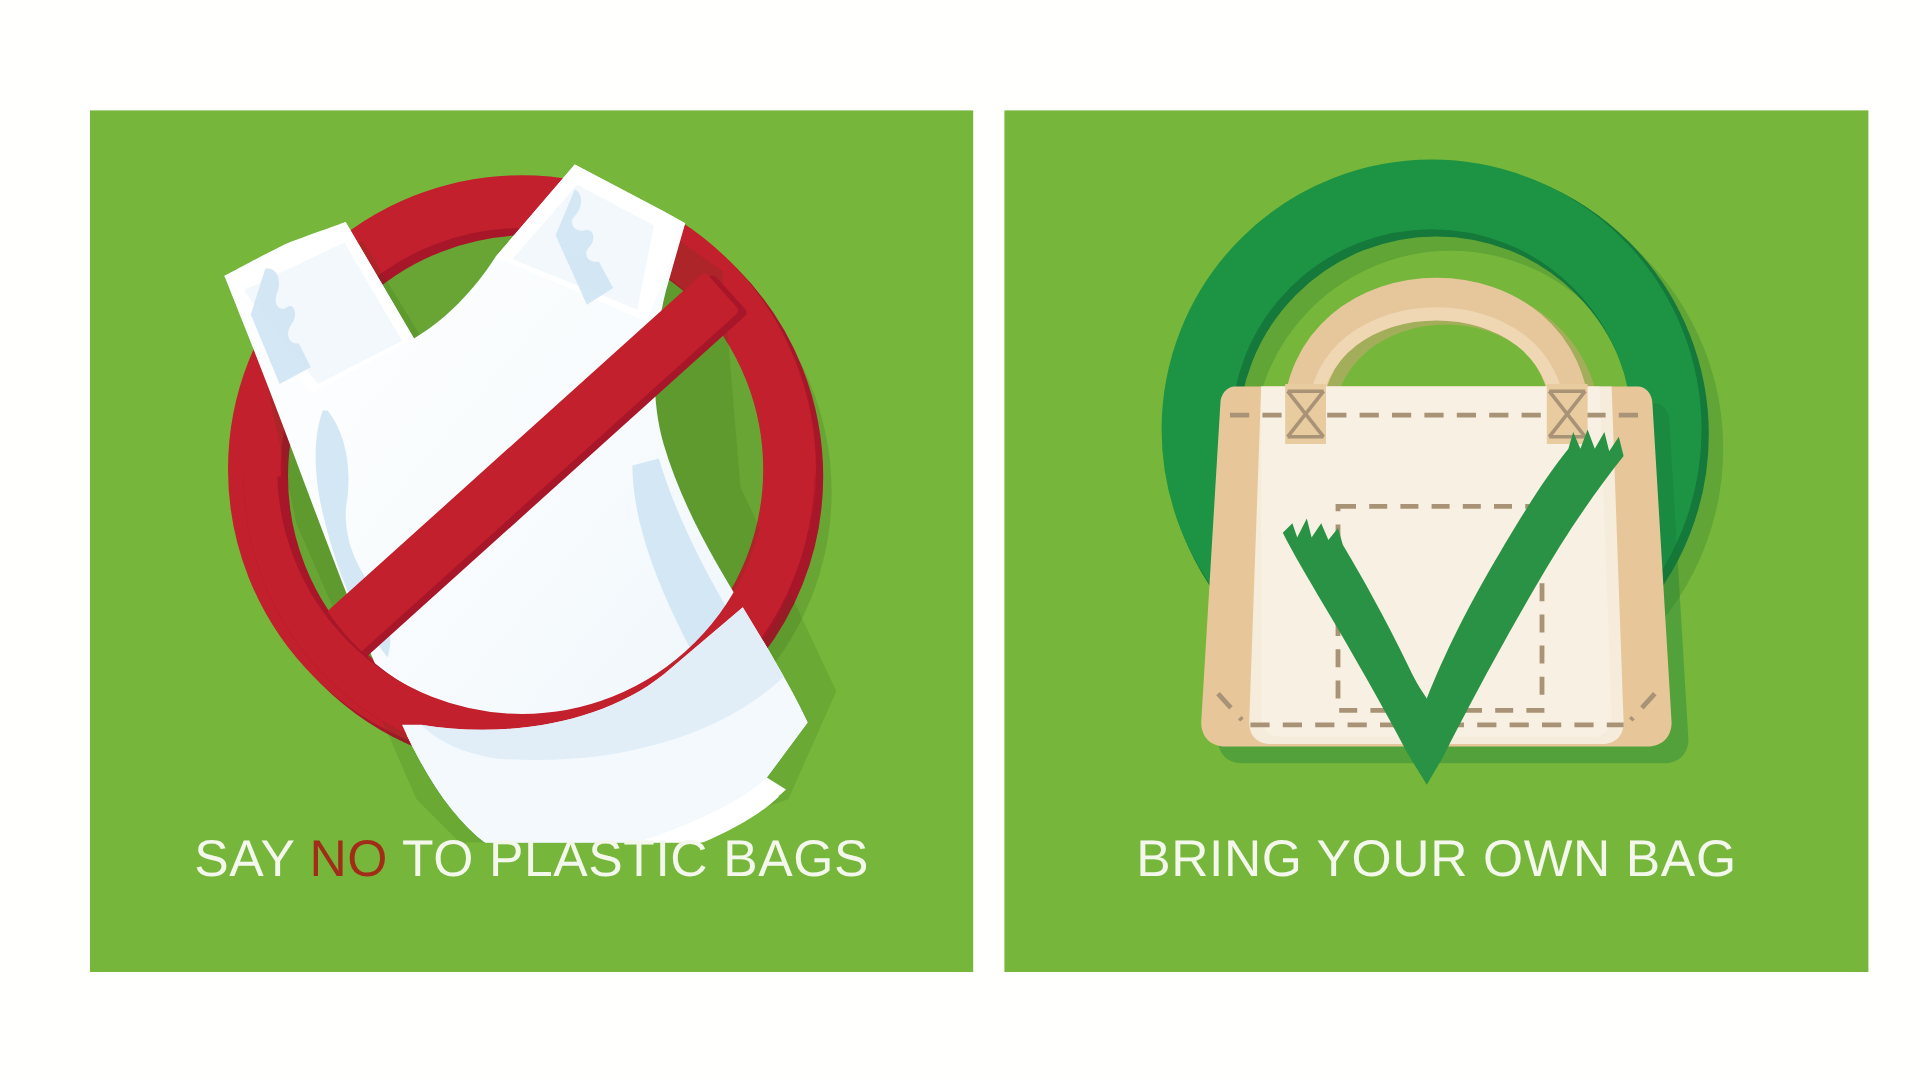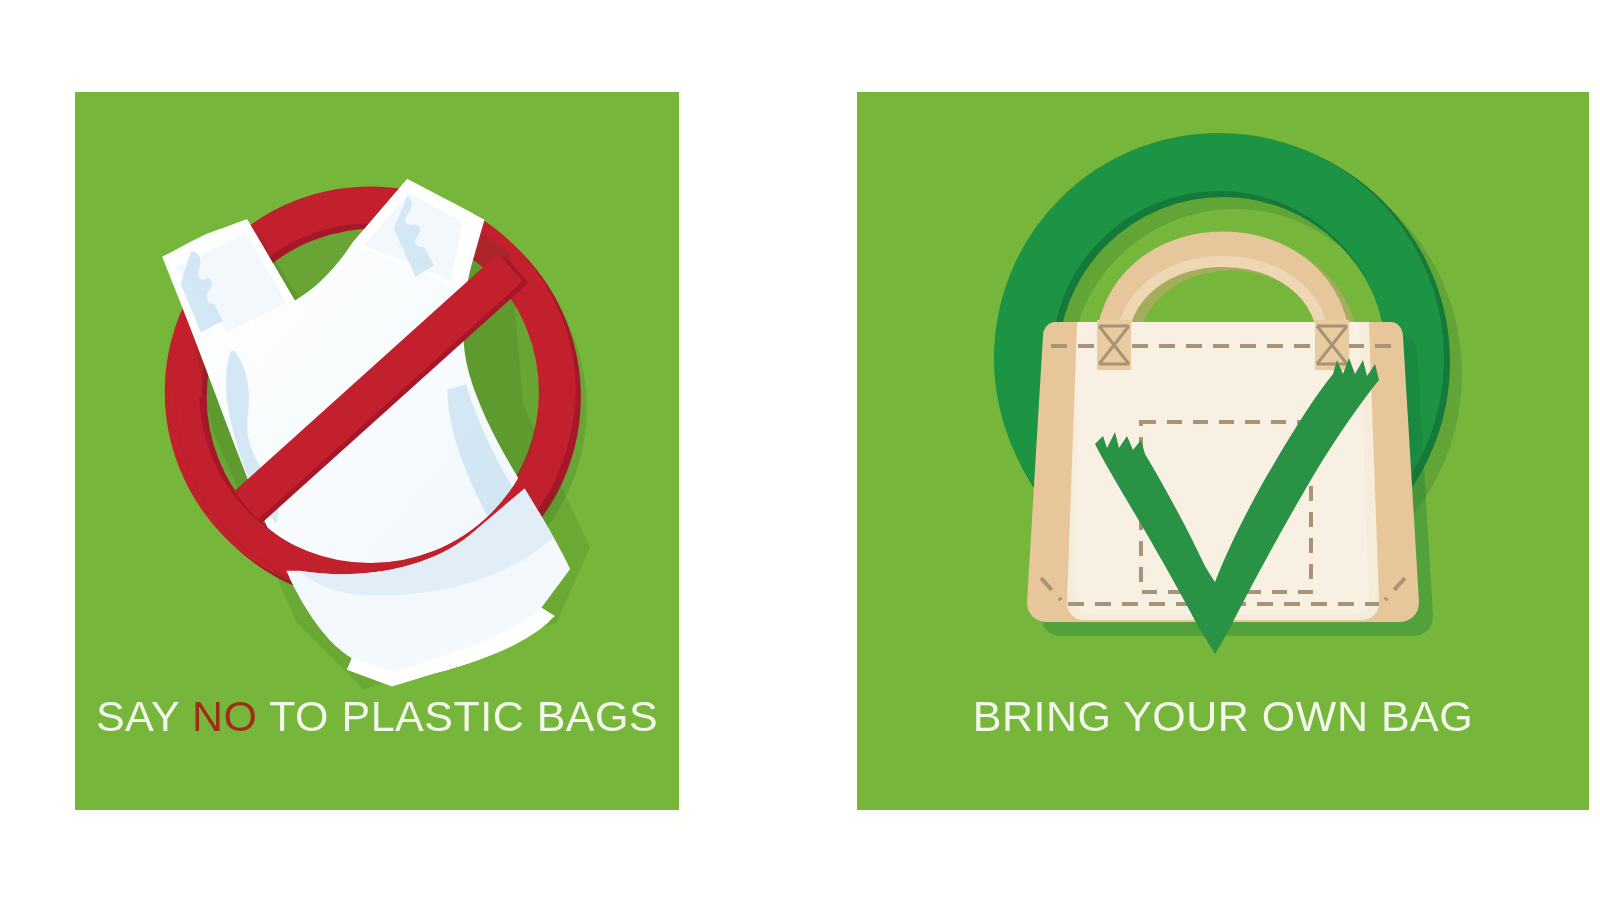--- a/index.html
+++ b/index.html
@@ -18,22 +18,22 @@
     width: 1600px;
     height: 900px;
     background: #fffffd;
   }
   .panel {
     position: absolute;
     top: 92px;
     height: 718px;
     background: #76b73b;
   }
-  #panel-left  { left: 75px;  width: 604px; }
-  #panel-right { left: 857px; width: 720px; padding-left: 12px; }
+  #panel-left  { left: 75px;  width: 736px; }
+  #panel-right { left: 837px; width: 720px; }
 
   .art {
     position: absolute;
     left: 0;
     top: 0;
     width: 100%;
     height: 610px;
   }
   .art svg { display: block; width: 100%; height: 100%; }
 

